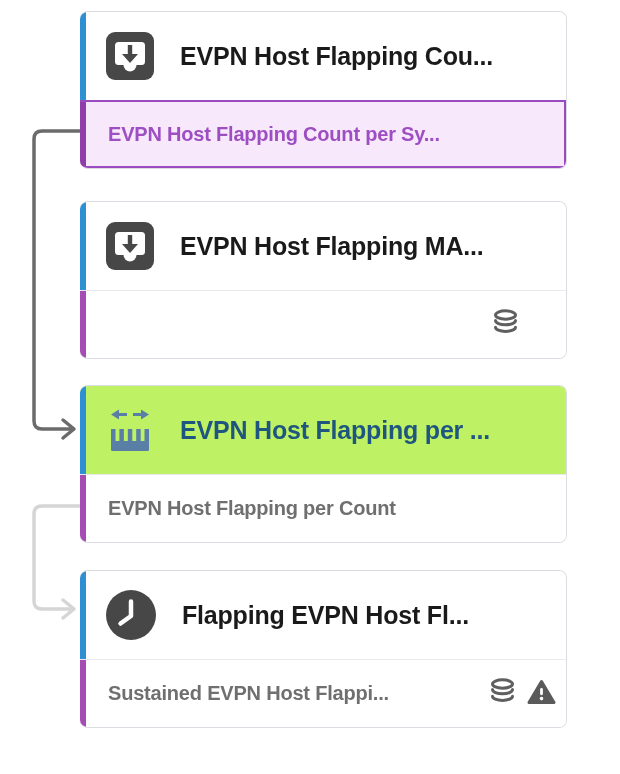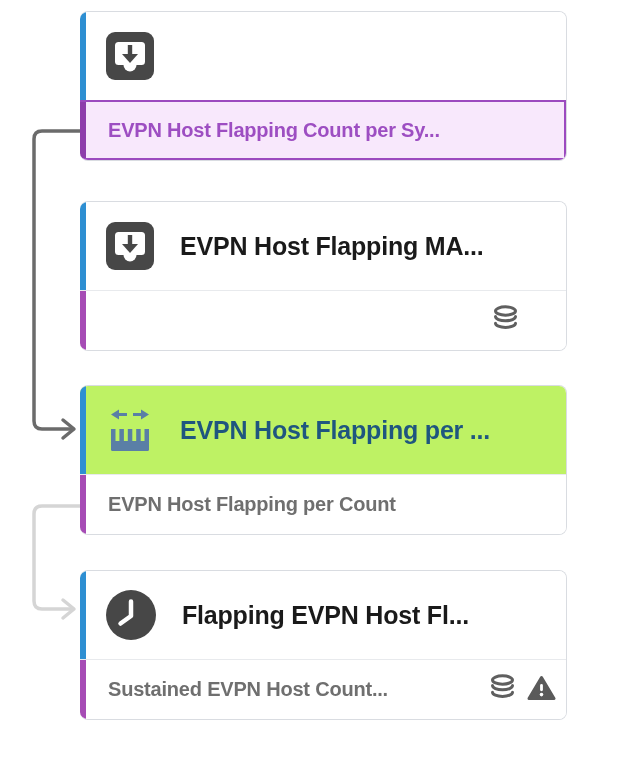--- a/index.html
+++ b/index.html
@@ -24,21 +24,21 @@
   .node-icon{
     flex:0 0 48px;height:48px;margin-left:20px;margin-right:26px;
     display:flex;align-items:center;justify-content:center;
   }
   .node-title{
     font-size:25px;font-weight:700;color:#1a1a1a;letter-spacing:-0.2px;
     white-space:nowrap;overflow:hidden;
   }
   .card-top.selected .node-title{color:#1f567f;}
   .card-row{
-    height:60px;display:flex;align-items:center;background:#ffffff;
+    height:68px;display:flex;align-items:center;background:#ffffff;
     border-top:1px solid #e8eaed;box-sizing:border-box;
   }
   .card-row .row-label{
     margin-left:22px;font-size:20px;font-weight:700;color:#6f6f6f;
     white-space:nowrap;overflow:hidden;letter-spacing:-0.2px;
   }
   .card-row.selected{
     background:#f8e8fc;border:2px solid #9c4abf;border-left:0;
   }
   .card-row.selected .row-label{color:#9d4ec2;}
@@ -66,20 +66,21 @@
     <span class="stripe blue"></span>
     <span class="node-icon">
       <svg width="48" height="48" viewBox="0 0 48 48">
         <rect x="0" y="0" width="48" height="48" rx="9" fill="#474747"></rect>
         <rect x="9" y="10" width="30" height="23" rx="3.5" fill="#ffffff"></rect>
         <circle cx="24" cy="33" r="6.5" fill="#ffffff"></circle>
         <rect x="21.8" y="13" width="4.4" height="11" fill="#474747"></rect>
         <polygon points="16,22 32,22 24,31" fill="#474747"></polygon>
       </svg>
     </span>
+    <span class="node-title">EVPN Host Flapping Cou...</span>
   </div>
   <div class="card-row selected">
     <span class="stripe purple-dark"></span>
     <span class="row-label">EVPN Host Flapping Count per Sy...</span>
   </div>
 </div>
 
 <div class="card" style="top:201px">
   <div class="card-top">
     <span class="stripe blue"></span>
@@ -140,21 +141,21 @@
     <span class="node-icon">
       <svg width="50" height="50" viewBox="0 0 50 50">
         <circle cx="25" cy="25" r="25" fill="#474747"></circle>
         <path d="M25 11.5 V26 L14.5 33.5" stroke="#ffffff" stroke-width="4.5" fill="none" stroke-linecap="round" stroke-linejoin="round"></path>
       </svg>
     </span>
     <span class="node-title">Flapping EVPN Host Fl...</span>
   </div>
   <div class="card-row">
     <span class="stripe purple"></span>
-    <span class="row-label">Sustained EVPN Host Count...</span>
+    <span class="row-label">Sustained EVPN Host Flappi...</span>
     <span class="row-icons">
       <span>
         <svg width="31" height="27" viewBox="0 0 31 27">
           <g stroke="#5f5f5f" stroke-width="3" fill="none" stroke-linecap="round">
             <ellipse cx="15.5" cy="6" rx="10" ry="4.2"></ellipse>
             <path d="M5.5 11.6 a10 4.2 0 0 0 20 0"></path>
             <path d="M5.5 18.2 a10 4.2 0 0 0 20 0"></path>
           </g>
         </svg>
       </span>

